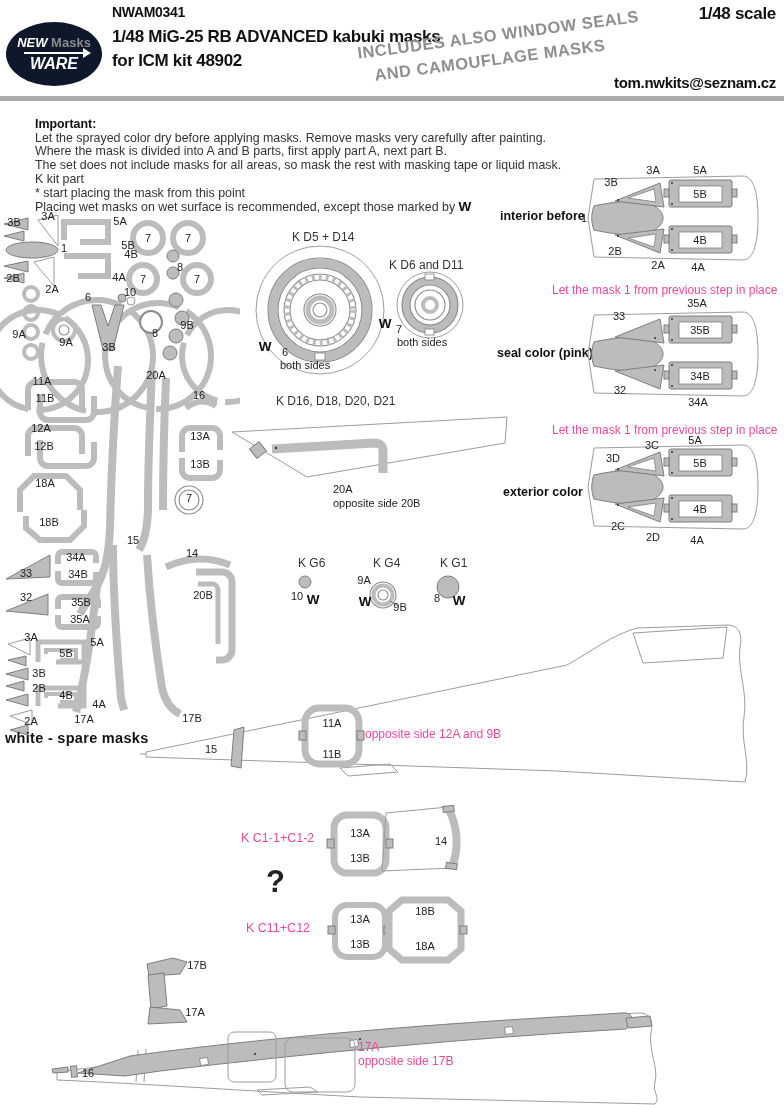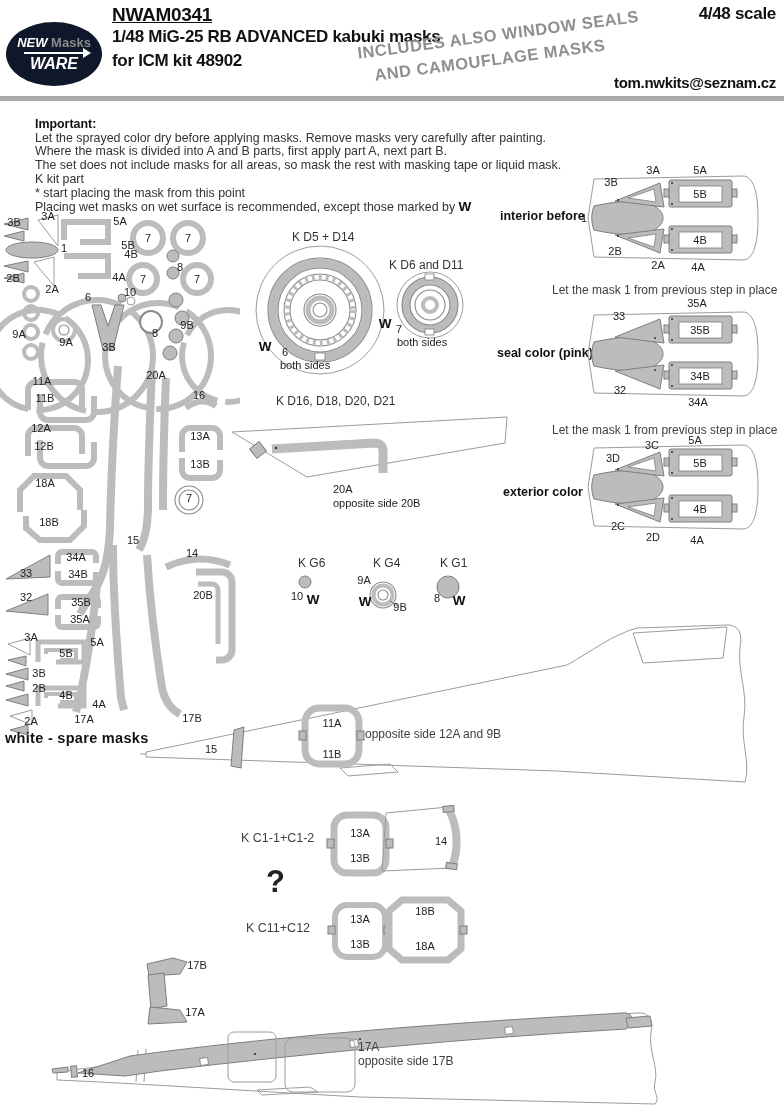--- a/index.html
+++ b/index.html
@@ -15,21 +15,21 @@
   .logo-arrow{position:relative;width:60px;height:2px;background:#fff;margin-top:3px;}
   .logo-arrow:after{content:'';position:absolute;right:-7px;top:-4px;border-left:8px solid #fff;
         border-top:5px solid transparent;border-bottom:5px solid transparent;}
   .promo{color:#8f8f8f;font-weight:bold;font-size:16.5px;line-height:1.45;letter-spacing:0.5px;
         transform:rotate(-7.5deg);transform-origin:left top;white-space:nowrap;}
   .divider{left:0;top:96px;width:784px;height:5px;background:#ababab;}
   .notes{left:35px;top:118px;font-size:12.4px;line-height:13.7px;color:#333;white-space:nowrap;}
   .notes .hd{font-weight:bold;color:#111;}
   .wmark{font-weight:bold;font-size:13.5px;color:#111;}
   .cap{font-weight:bold;font-size:12.5px;color:#111;white-space:nowrap;}
-  .note12{font-size:12px;color:#404040;white-space:nowrap;}
+  .note12{font-size:12px;color:#ec4899;white-space:nowrap;}
   .spare{font-weight:bold;font-size:14.5px;color:#111;letter-spacing:0.3px;}
   .qmark{font-size:31px;font-weight:bold;color:#222;}
   svg text{font-family:"Liberation Sans",sans-serif;font-size:11px;fill:#222;text-anchor:middle;}
   svg text.ls{text-anchor:start;}
   svg text.ttl{text-anchor:start;font-size:12px;fill:#333;}
   svg text.w{font-weight:bold;font-size:13.5px;fill:#111;}
   .mk{stroke:#bcbcbc;fill:none;}
   .mf{fill:#bcbcbc;stroke:#7e7e7e;stroke-width:1;}
   .th{stroke:#8a8a8a;fill:none;stroke-width:1.1;}
   .ol{stroke:#9c9c9c;fill:none;stroke-width:1;}
@@ -38,24 +38,24 @@
 </head>
 <body>
 
 <div id="page">
 
   <div class="abs logo">
     <div class="r1"><span>NEW</span> <span class="mk2">Masks</span></div>
     <div class="logo-arrow"></div>
     <div class="r3">WARE</div>
   </div>
-  <div class="abs hb" style="left:112px;top:4px;font-size:19px;text-decoration:underline;">NWAM0341</div>
+  <div class="abs hb" style="left:112px;top:4px;font-size:14px;">NWAM0341</div>
   <div class="abs hb" style="left:112px;top:27px;font-size:17px;">1/48  MiG-25 RB ADVANCED kabuki masks</div>
   <div class="abs hb" style="left:112px;top:51px;font-size:17px;">for ICM kit 48902</div>
-  <div class="abs hb" style="right:8px;top:4px;font-size:17px;">4/48 scale</div>
+  <div class="abs hb" style="right:8px;top:4px;font-size:17px;">1/48 scale</div>
   <div class="abs promo" style="left:356px;top:42px;">
     <div>INCLUDES ALSO WINDOW SEALS</div>
     <div style="margin-left:14px;">AND CAMOUFLAGE MASKS</div>
   </div>
   <div class="abs hb" style="right:8px;top:74px;font-size:15px;">tom.nwkits@seznam.cz</div>
   <div class="abs divider"></div>
 
   <div class="abs notes">
     <div class="hd">Important:</div>
     <div>Let the sprayed color dry before applying masks. Remove masks very carefully after painting.</div>

